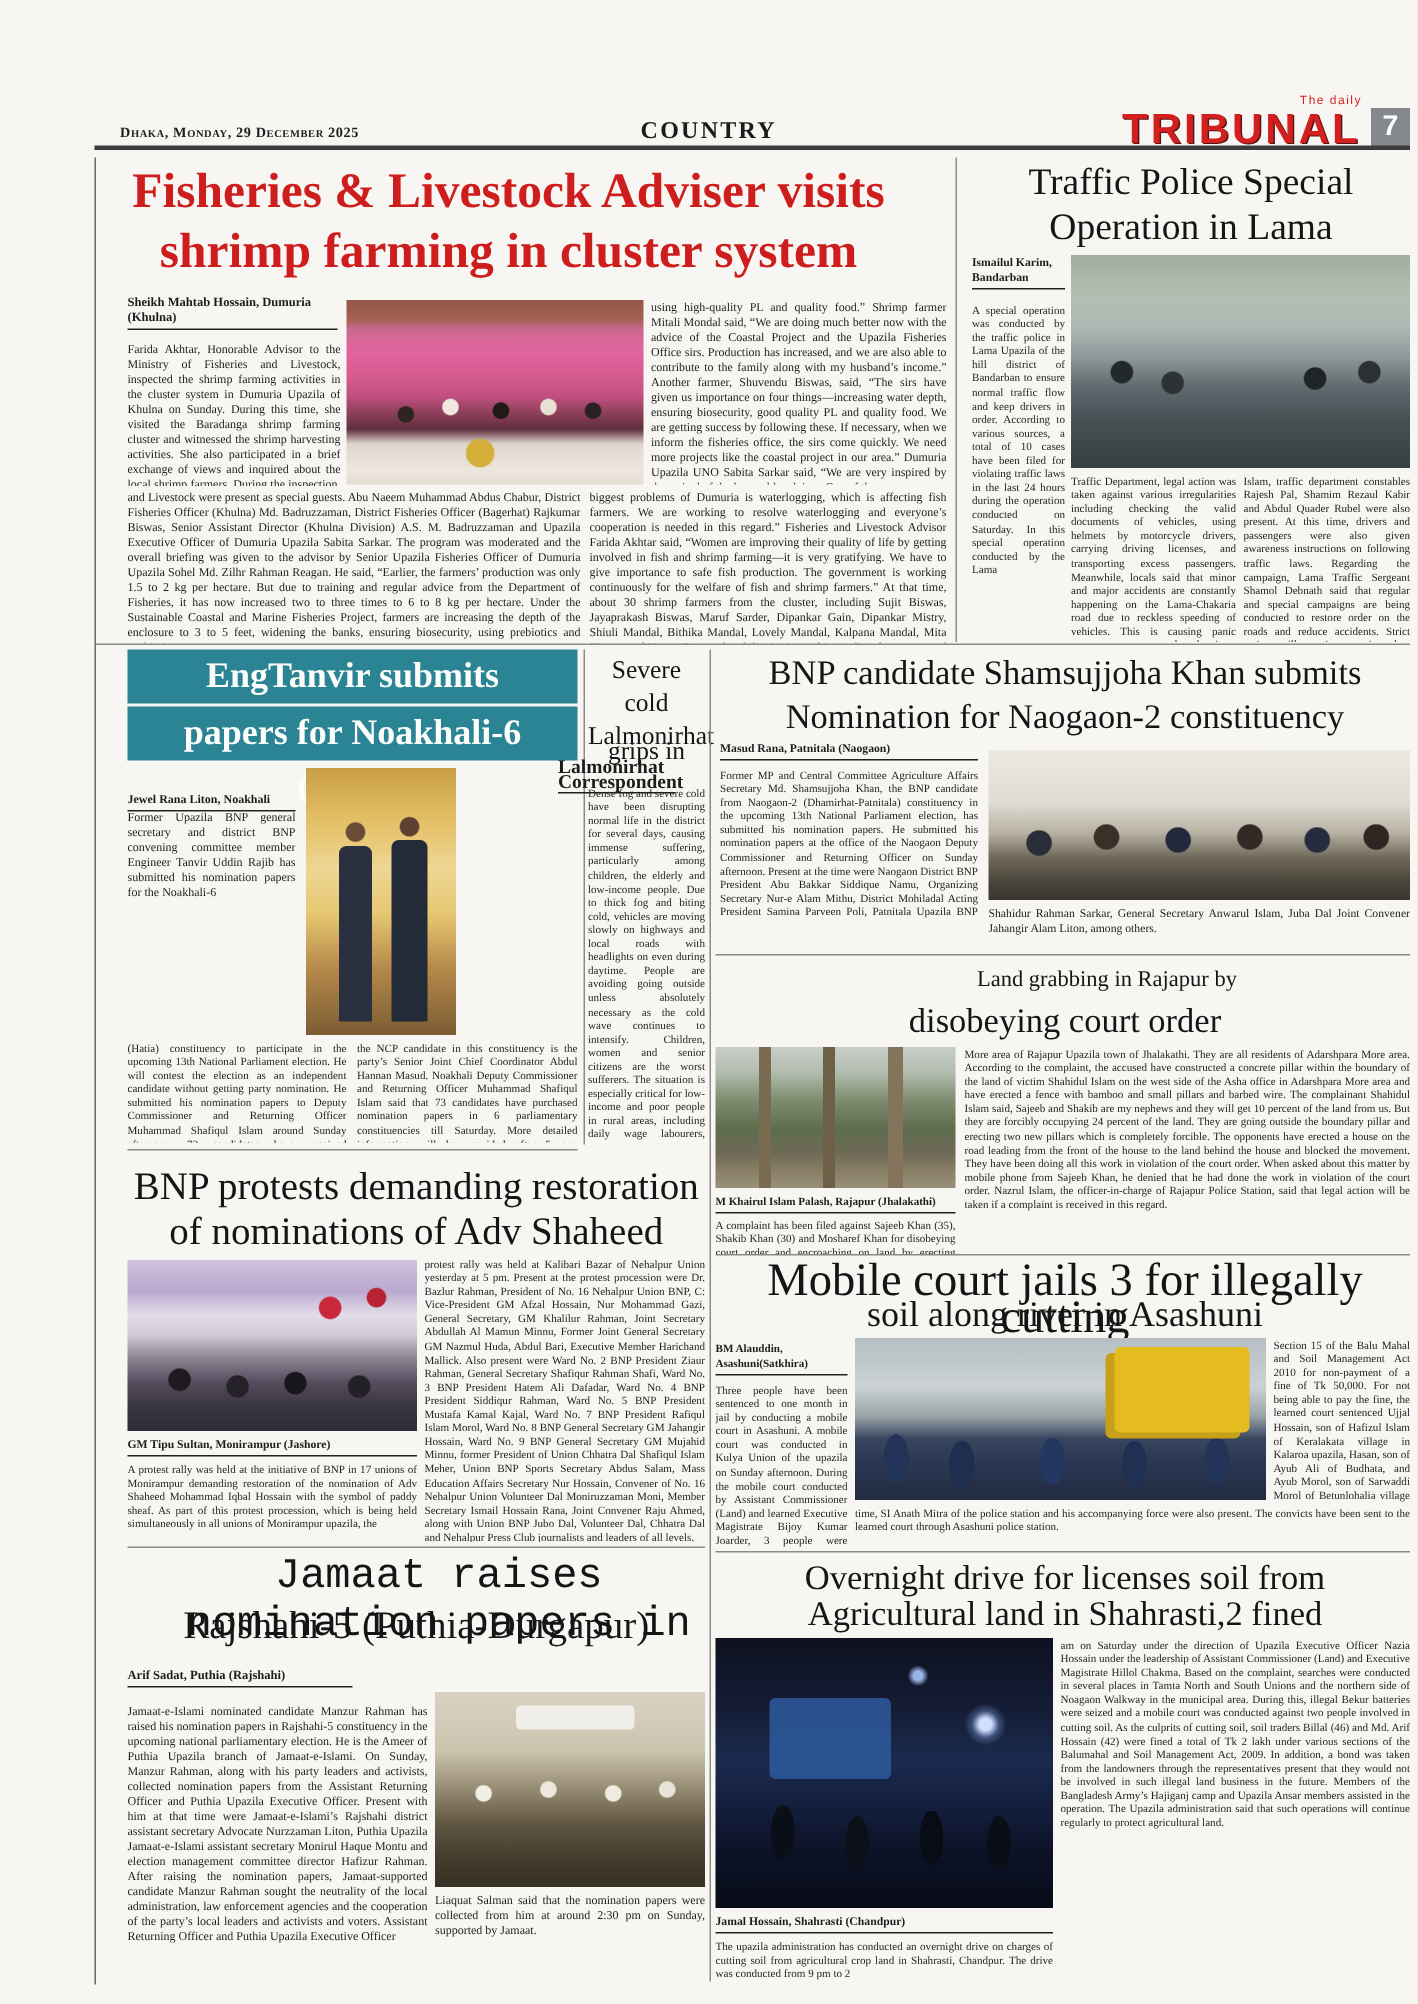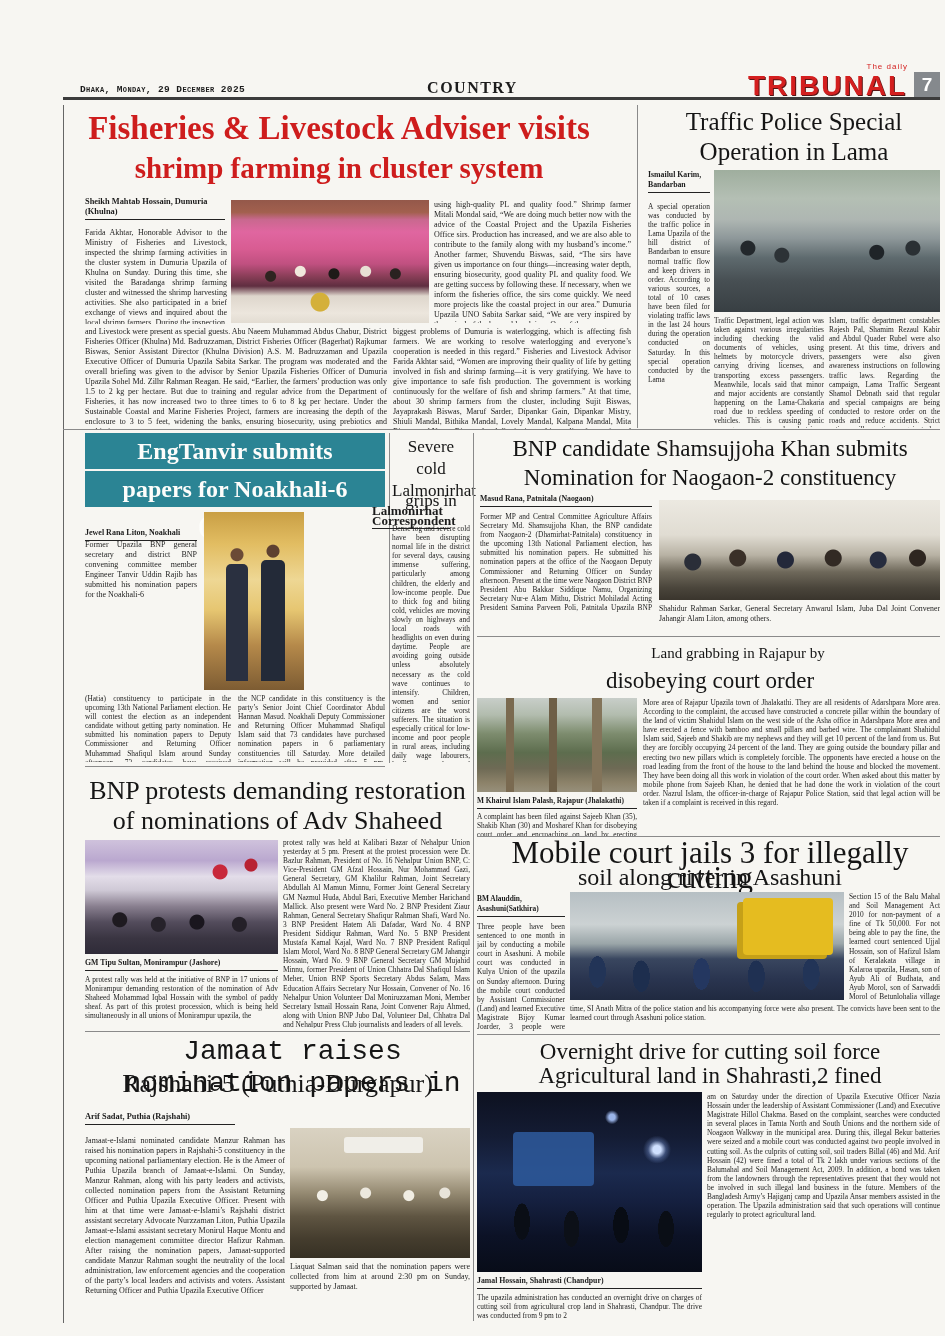--- a/index.html
+++ b/index.html
@@ -86,30 +86,30 @@
     radial-gradient(ellipse 13px 30px at 64% 74%,#080c14 0 60%,transparent 61%),
     radial-gradient(ellipse 13px 30px at 84% 76%,#0a0e16 0 60%,transparent 61%),
     linear-gradient(180deg,#0d1120 0%,#141c34 25%,#1b2a4e 45%,#152040 60%,#0c1226 80%,#080c18 100%);}
   .ph-night::before{content:"";position:absolute;left:16%;top:22%;width:36%;height:30%;background:#2e5a9e;opacity:.85;border-radius:4px;}
 </style>
 </head>
 <body>
 
 <div class="page">
 
-  <div class="abs date" style="left:80px;top:84px;width:260px;font-family:Liberation Mono, monospace;">Dhaka, Monday, 29 December 2025</div>
+  <div class="abs date" style="left:80px;top:84px;width:260px;">Dhaka, Monday, 29 December 2025</div>
   <div class="abs section-title" style="left:380px;top:79px;width:185px;">COUNTRY</div>
   <div class="abs masthead-prefix" style="left:748px;top:62px;width:160px;">The daily</div>
   <div class="abs masthead-title" style="left:748px;top:70px;width:162px;">TRIBUNAL</div>
   <div class="abs pagenum-box" style="left:914px;top:72px;">7</div>
   <div class="rule-dark" style="left:63px;top:97px;width:877px;height:3px;"></div>
   <div class="rule-dark" style="left:63px;top:105px;width:1px;height:1218px;background:#666;"></div>
 
   <div class="abs hl hl-red" style="left:85px;top:108px;width:508px;font-size:33px;line-height:40px;">Fisheries &amp; Livestock Adviser visits</div>
-  <div class="abs hl hl-red" style="left:85px;top:148px;width:508px;font-size:29px;line-height:40px;">shrimp farming in cluster system</div>
+  <div class="abs hl hl-red" style="left:85px;top:148px;width:508px;font-size:33px;line-height:40px;">shrimp farming in cluster system</div>
   <div class="abs byline" style="left:85px;top:197px;width:140px;">Sheikh Mahtab Hossain, Dumuria (Khulna)</div>
   <div class="abs body-text" style="left:85px;top:228px;width:142px;height:96px;">Farida Akhtar, Honorable Advisor to the Ministry of Fisheries and Livestock, inspected the shrimp farming activities in the cluster system in Dumuria Upazila of Khulna on Sunday. During this time, she visited the Baradanga shrimp farming cluster and witnessed the shrimp harvesting activities. She also participated in a brief exchange of views and inquired about the local shrimp farmers. During the inspection, Md. Jahangir Alam, Director of the Department of Fisheries, Khulna Division, and Joint Secretary of the Ministry of Fisheries</div>
   <div class="photo ph-fisheries" style="left:231px;top:200px;width:198px;height:123px;"></div>
   <div class="abs body-text" style="left:434px;top:200px;width:197px;height:123px;">using high-quality PL and quality food.” Shrimp farmer Mitali Mondal said, “We are doing much better now with the advice of the Coastal Project and the Upazila Fisheries Office sirs. Production has increased, and we are also able to contribute to the family along with my husband’s income.” Another farmer, Shuvendu Biswas, said, “The sirs have given us importance on four things—increasing water depth, ensuring biosecurity, good quality PL and quality food. We are getting success by following these. If necessary, when we inform the fisheries office, the sirs come quickly. We need more projects like the coastal project in our area.” Dumuria Upazila UNO Sabita Sarkar said, “We are very inspired by the arrival of the honorable advisor. One of the</div>
   <div class="abs body-text" style="left:85px;top:327px;width:302px;height:102px;">and Livestock were present as special guests. Abu Naeem Muhammad Abdus Chabur, District Fisheries Officer (Khulna) Md. Badruzzaman, District Fisheries Officer (Bagerhat) Rajkumar Biswas, Senior Assistant Director (Khulna Division) A.S. M. Badruzzaman and Upazila Executive Officer of Dumuria Upazila Sabita Sarkar. The program was moderated and the overall briefing was given to the advisor by Senior Upazila Fisheries Officer of Dumuria Upazila Sohel Md. Zilhr Rahman Reagan. He said, “Earlier, the farmers’ production was only 1.5 to 2 kg per hectare. But due to training and regular advice from the Department of Fisheries, it has now increased two to three times to 6 to 8 kg per hectare. Under the Sustainable Coastal and Marine Fisheries Project, farmers are increasing the depth of the enclosure to 3 to 5 feet, widening the banks, ensuring biosecurity, using prebiotics and probiotics,</div>
   <div class="abs body-text" style="left:393px;top:327px;width:238px;height:102px;">biggest problems of Dumuria is waterlogging, which is affecting fish farmers. We are working to resolve waterlogging and everyone’s cooperation is needed in this regard.” Fisheries and Livestock Advisor Farida Akhtar said, “Women are improving their quality of life by getting involved in fish and shrimp farming—it is very gratifying. We have to give importance to safe fish production. The government is working continuously for the welfare of fish and shrimp farmers.” At that time, about 30 shrimp farmers from the cluster, including Sujit Biswas, Jayaprakash Biswas, Maruf Sarder, Dipankar Gain, Dipankar Mistry, Shiuli Mandal, Bithika Mandal, Lovely Mandal, Kalpana Mandal, Mita Biswas and Nayan Biswas, local dignitaries and journalists from print and electronic media were also present.</div>
 
   <div class="rule" style="left:637px;top:105px;width:1px;height:323px;"></div>
   <div class="abs hl" style="left:648px;top:107px;width:292px;font-size:25px;line-height:30px;">Traffic Police Special</div>
   <div class="abs hl" style="left:648px;top:137px;width:292px;font-size:25px;line-height:30px;">Operation in Lama</div>
@@ -175,20 +175,20 @@
   <div class="rule" style="left:477px;top:1034px;width:463px;height:1px;"></div>
 
   <div class="rule" style="left:85px;top:1031px;width:385px;height:1px;"></div>
   <div class="abs hl" style="left:100px;top:1036px;width:385px;font-size:28px;line-height:32px;font-family:Liberation Mono, monospace;">Jamaat raises nomination papers in</div>
   <div class="abs hl" style="left:85px;top:1068px;width:385px;font-size:26px;line-height:32px;">Rajshahi-5 (Puthia-Durgapur)</div>
   <div class="abs byline" style="left:85px;top:1112px;width:150px;">Arif Sadat, Puthia (Rajshahi)</div>
   <div class="abs body-text" style="left:85px;top:1136px;width:200px;height:176px;">Jamaat-e-Islami nominated candidate Manzur Rahman has raised his nomination papers in Rajshahi-5 constituency in the upcoming national parliamentary election. He is the Ameer of Puthia Upazila branch of Jamaat-e-Islami. On Sunday, Manzur Rahman, along with his party leaders and activists, collected nomination papers from the Assistant Returning Officer and Puthia Upazila Executive Officer. Present with him at that time were Jamaat-e-Islami’s Rajshahi district assistant secretary Advocate Nurzzaman Liton, Puthia Upazila Jamaat-e-Islami assistant secretary Monirul Haque Montu and election management committee director Hafizur Rahman. After raising the nomination papers, Jamaat-supported candidate Manzur Rahman sought the neutrality of the local administration, law enforcement agencies and the cooperation of the party’s local leaders and activists and voters. Assistant Returning Officer and Puthia Upazila Executive Officer</div>
   <div class="photo ph-jamaat" style="left:290px;top:1128px;width:180px;height:130px;"></div>
   <div class="abs body-text" style="left:290px;top:1262px;width:180px;height:48px;">Liaquat Salman said that the nomination papers were collected from him at around 2:30 pm on Sunday, supported by Jamaat.</div>
 
-  <div class="abs hl" style="left:480px;top:1040px;width:460px;font-size:23px;line-height:24px;">Overnight drive for cutting soil force</div>
+  <div class="abs hl" style="left:480px;top:1040px;width:460px;font-size:23px;line-height:24px;">Overnight drive for licenses soil from</div>
   <div class="abs hl" style="left:480px;top:1064px;width:460px;font-size:23px;line-height:24px;">Agricultural land in Shahrasti,2 fined</div>
   <div class="photo ph-night" style="left:477px;top:1092px;width:225px;height:180px;"></div>
   <div class="abs body-text small" style="left:707px;top:1092px;width:233px;height:222px;">am on Saturday under the direction of Upazila Executive Officer Nazia Hossain under the leadership of Assistant Commissioner (Land) and Executive Magistrate Hillol Chakma. Based on the complaint, searches were conducted in several places in Tamta North and South Unions and the northern side of Noagaon Walkway in the municipal area. During this, illegal Bekur batteries were seized and a mobile court was conducted against two people involved in cutting soil. As the culprits of cutting soil, soil traders Billal (46) and Md. Arif Hossain (42) were fined a total of Tk 2 lakh under various sections of the Balumahal and Soil Management Act, 2009. In addition, a bond was taken from the landowners through the representatives present that they would not be involved in such illegal land business in the future. Members of the Bangladesh Army’s Hajiganj camp and Upazila Ansar members assisted in the operation. The Upazila administration said that such operations will continue regularly to protect agricultural land.</div>
   <div class="abs byline" style="left:477px;top:1276px;width:225px;font-size:7.8px;">Jamal Hossain, Shahrasti (Chandpur)</div>
   <div class="abs body-text small" style="left:477px;top:1293px;width:225px;height:32px;">The upazila administration has conducted an overnight drive on charges of cutting soil from agricultural crop land in Shahrasti, Chandpur. The drive was conducted from 9 pm to 2</div>
 
 </div>
 
 </body></html>

